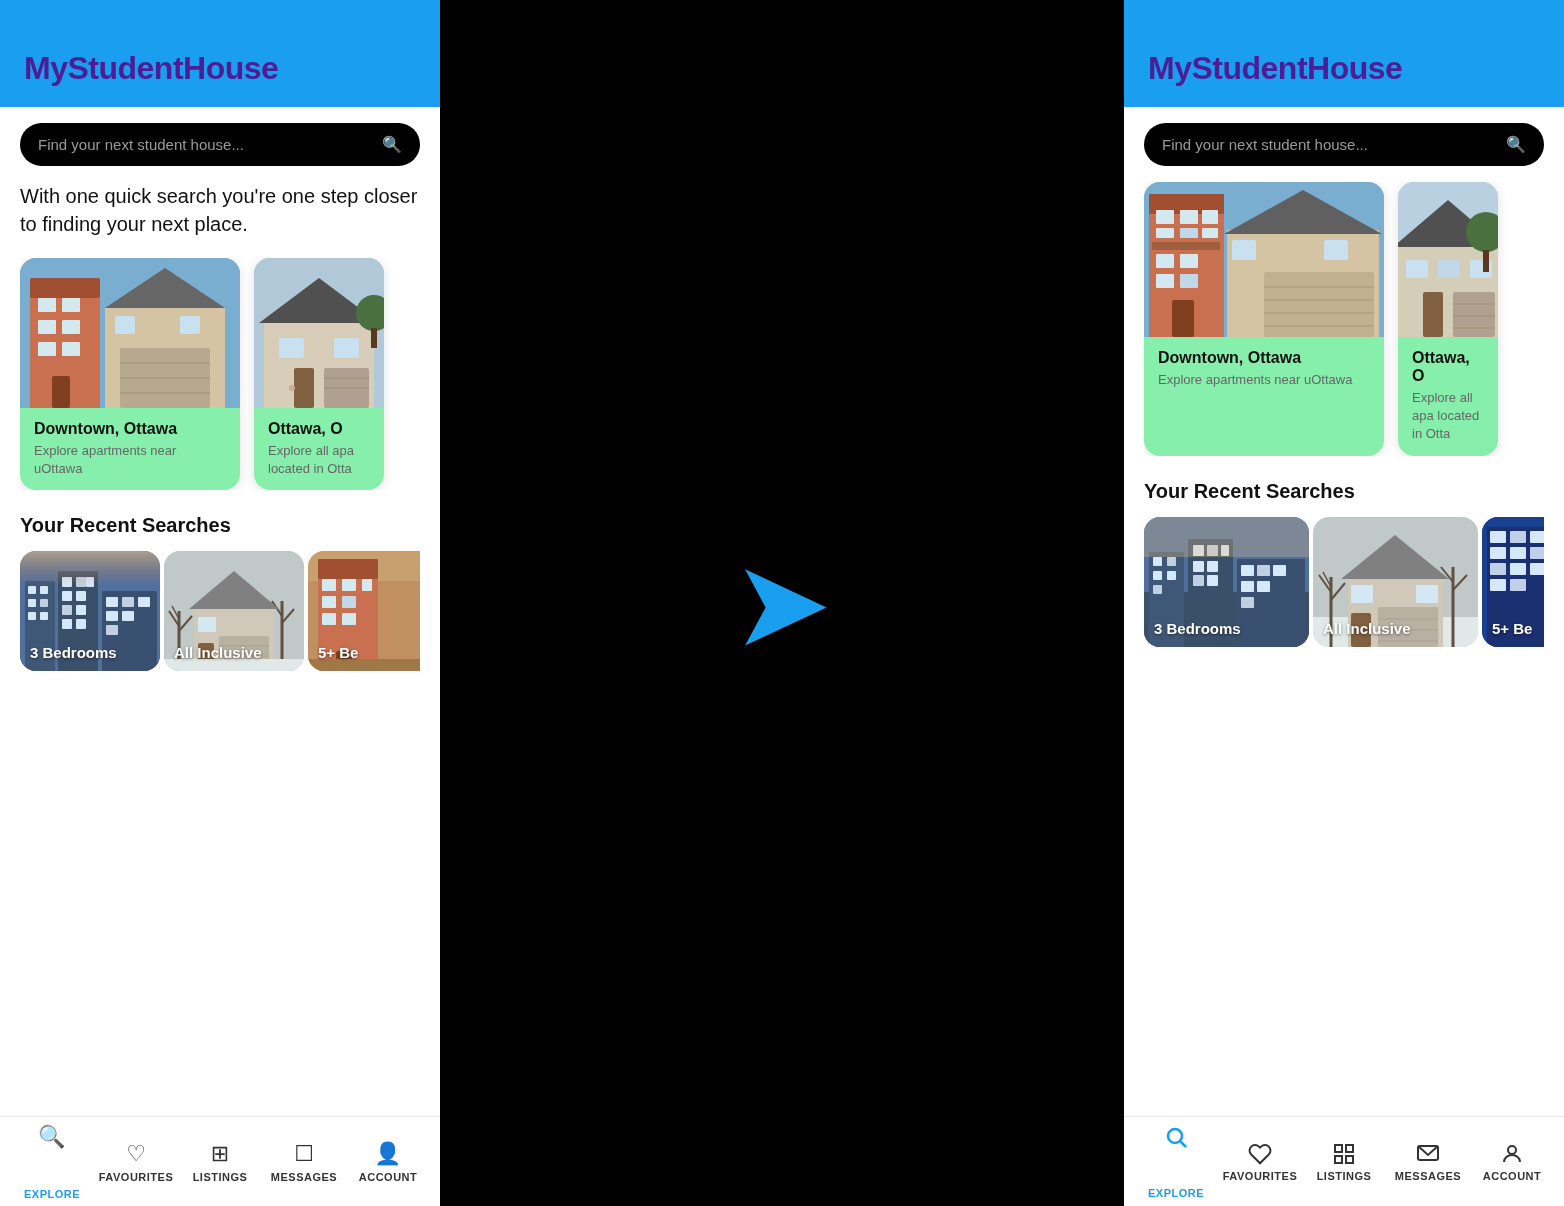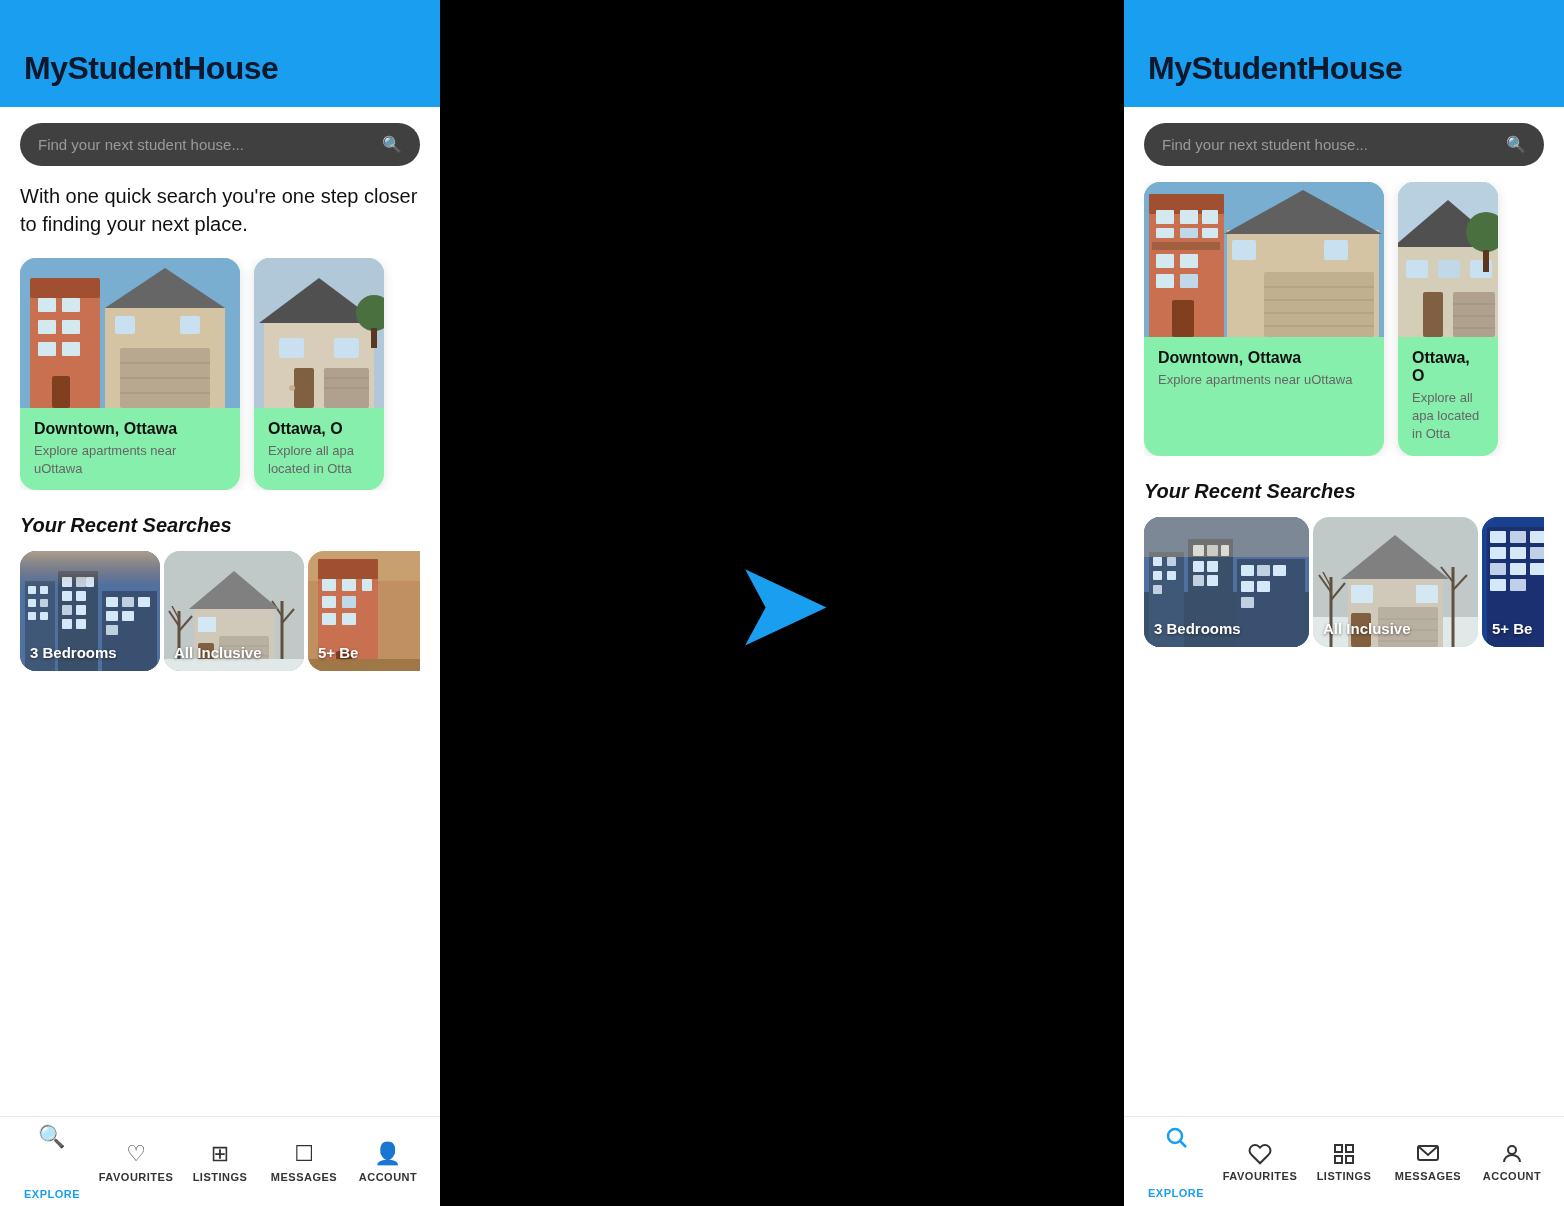--- a/index.html
+++ b/index.html
@@ -55,32 +55,32 @@
     
     .phone-header {
       background: #1a9ff0;
       padding: 50px 24px 20px;
       flex-shrink: 0;
     }
 
     .app-title {
       font-size: 32px;
       font-weight: 900;
-      color: #0f172a;
+      color: #4c1d95;
       letter-spacing: -0.5px;
     }
 
     .phone-content {
       flex: 1;
       overflow: hidden;
       padding: 16px 20px 0;
     }
 
     .search-bar {
-      background: #404040;
+      background: #000000;
       border-radius: 25px;
       padding: 12px 18px;
       display: flex;
       align-items: center;
       justify-content: space-between;
       margin-bottom: 16px;
       border: none;
       width: 100%;
     }
 
@@ -181,21 +181,20 @@
       font-size: 13px;
       color: #666;
       line-height: 1.4;
     }
 
     .section-title {
       font-size: 20px;
       font-weight: 800;
       color: #111;
       margin-bottom: 14px;
-      font-style: italic;
     }
 
     .recent-searches-row {
       display: flex;
       gap: 4px;
       overflow: hidden;
     }
 
     .recent-card {
       width: 140px;

